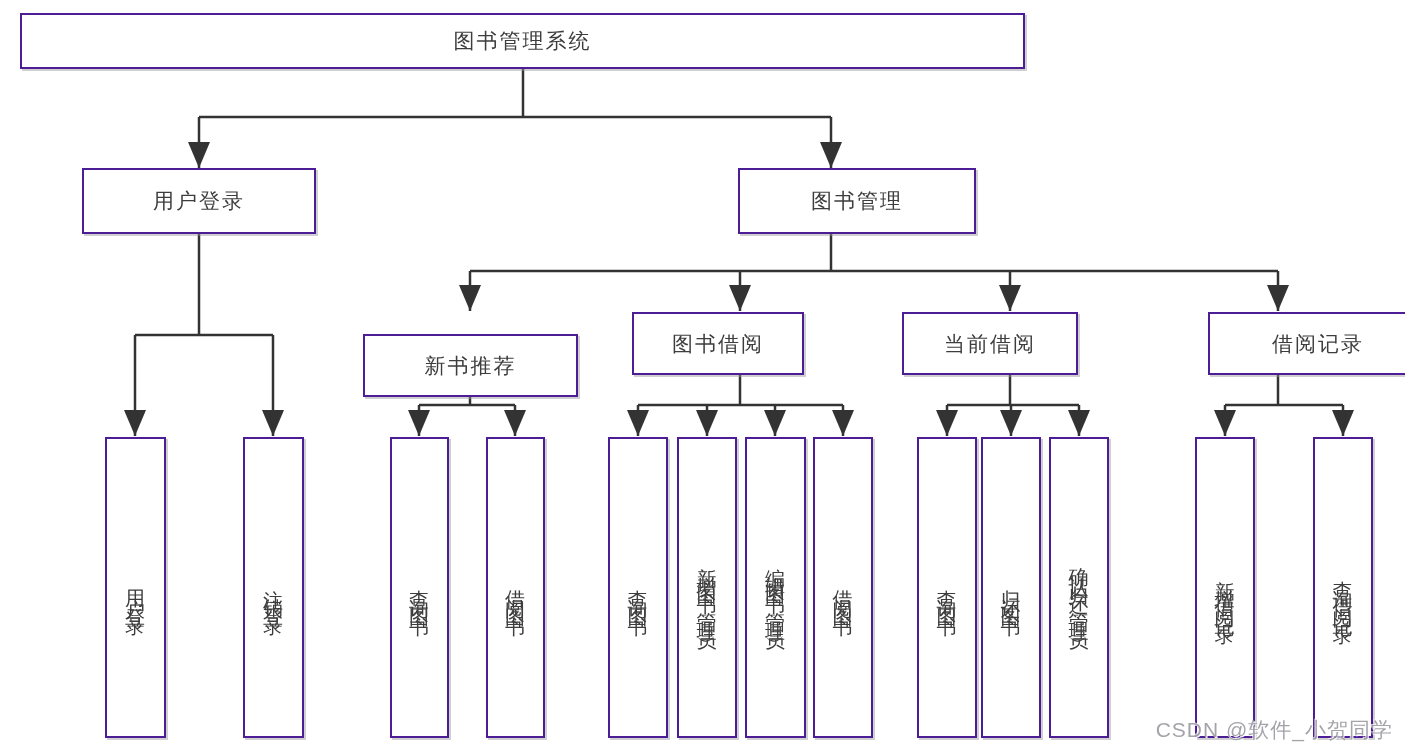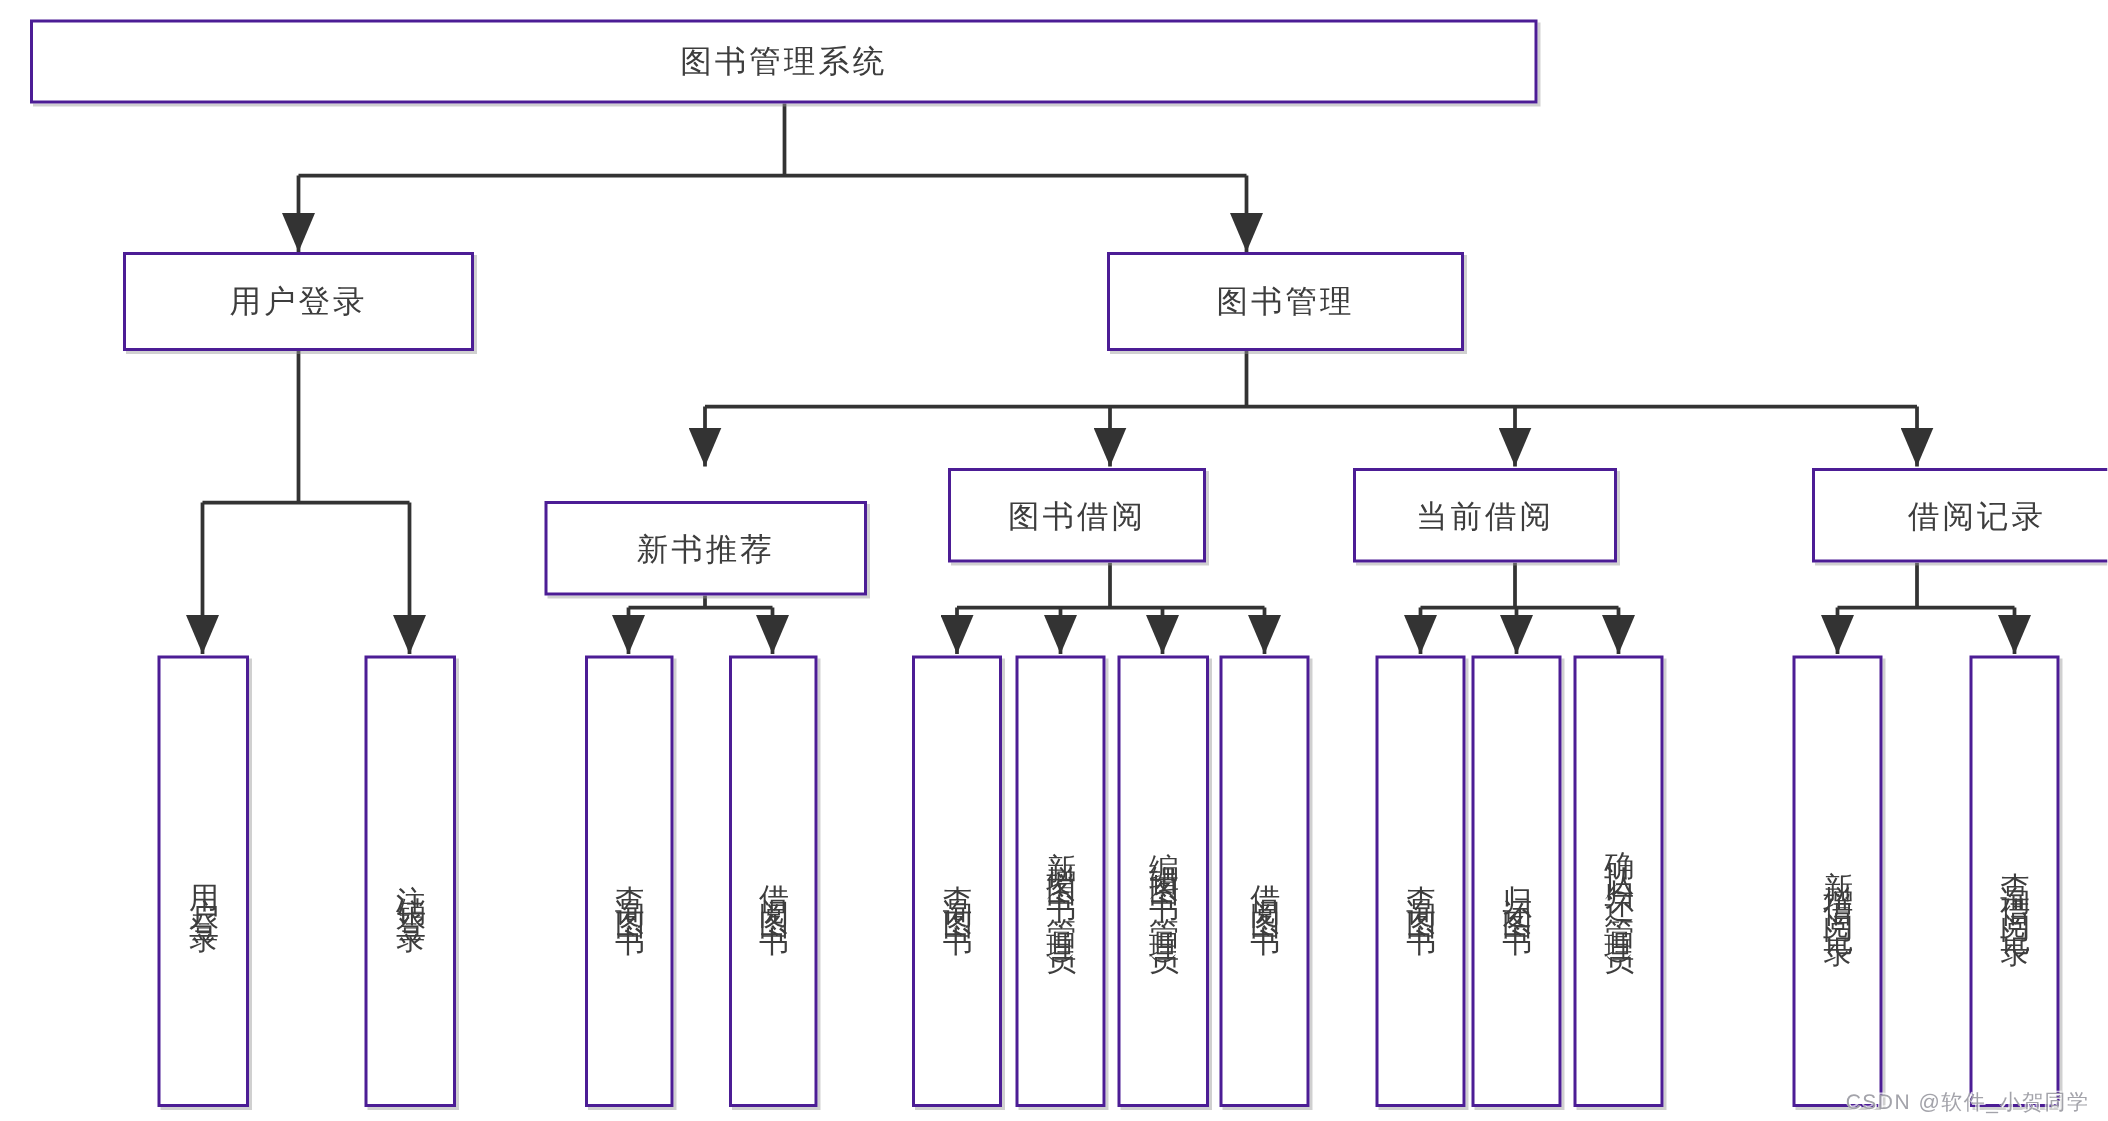--- a/index.html
+++ b/index.html
@@ -42,21 +42,21 @@
     line-height: 1;
     letter-spacing: 9px;
     margin-bottom: -9px;
     white-space: nowrap;
     color: #3d3d3d;
   }
   .watermark {
     position: absolute;
     right: 12px;
     bottom: 3px;
-    font-size: 14px;
+    font-size: 21px;
     letter-spacing: 1px;
     color: rgba(158,158,165,0.95);
     text-shadow: 1px 1px 0 rgba(255,255,255,0.95), -1px -1px 0 rgba(255,255,255,0.7);
     z-index: 5;
     white-space: nowrap;
   }
 </style>
 </head>
 <body>
 

